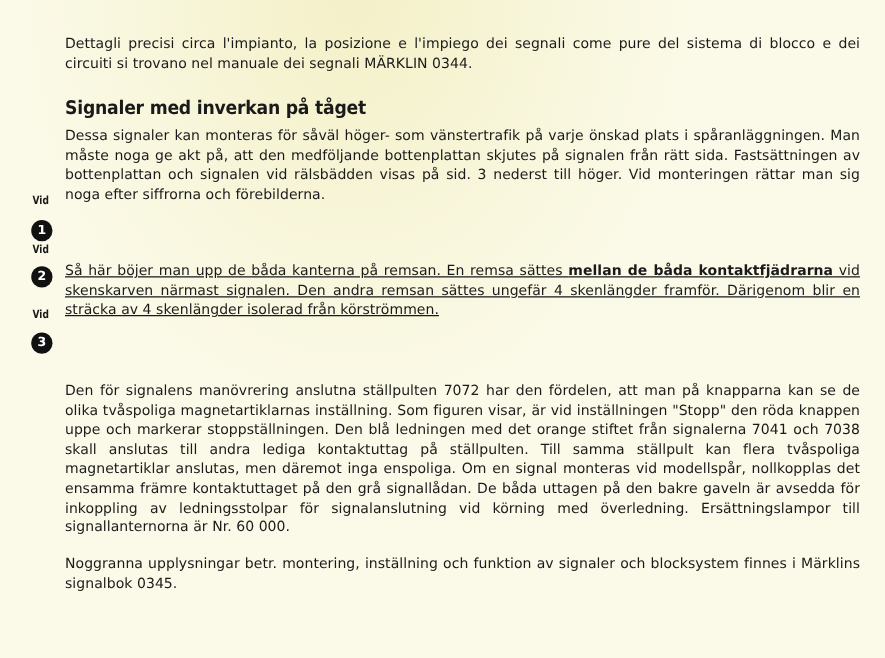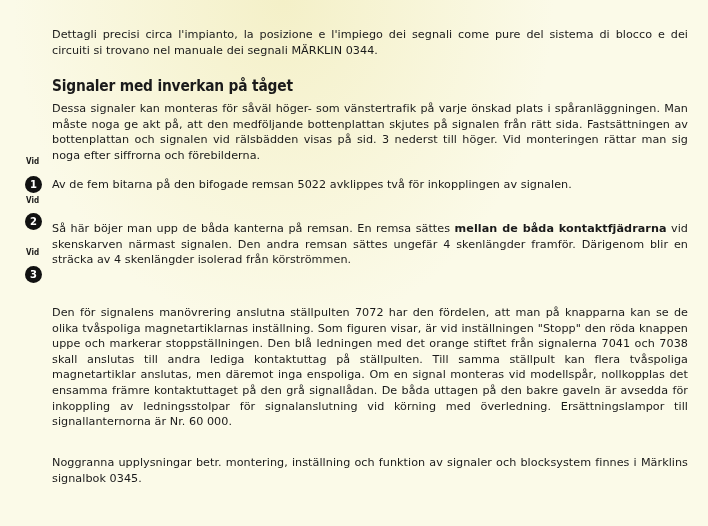--- a/index.html
+++ b/index.html
@@ -46,26 +46,25 @@
 <div class="page">
 
   <p class="p" style="top:27px;">Dettagli precisi circa l'impianto, la posizione e l'impiego dei segnali come pure del sistema di blocco e dei circuiti si trovano nel manuale dei segnali MÄRKLIN 0344.</p>
 
   <h2 class="heading">Signaler med inverkan på tåget</h2>
 
   <p class="p" style="top:101px;">Dessa signaler kan monteras för såväl höger- som vänstertrafik på varje önskad plats i spåranläggningen. Man måste noga ge akt på, att den medföljande bottenplattan skjutes på signalen från rätt sida. Fastsättningen av bottenplattan och signalen vid rälsbädden visas på sid. 3 nederst till höger. Vid monteringen rättar man sig noga efter siffrorna och förebilderna.</p>
 
   <span class="vid" style="top:156px;">Vid</span>
   <span class="num" style="top:176px;">1</span>
-  <p class="p" style="top:177px;">Av de fem bitarna på den bifogade remsan 5022 avklippes två för inkopplingen av signalen.</p>
 
   <span class="vid" style="top:195px;">Vid</span>
   <span class="num" style="top:213px;">2</span>
-  <p class="p" style="top:221px;"><span>Så här böjer man upp de båda kanterna på remsan. En remsa sättes </span><span class="bold">mellan de båda kontaktfjädrarna</span><span> vid skenskarven närmast signalen. Den andra remsan sättes ungefär 4 skenlängder framför. Därigenom blir en sträcka av 4 skenlängder isolerad från körströmmen.</span></p>
+  <p class="p" style="top:209px;text-decoration:underline;"><span>Så här böjer man upp de båda kanterna på remsan. En remsa sättes </span><span class="bold">mellan de båda kontaktfjädrarna</span><span> vid skenskarven närmast signalen. Den andra remsan sättes ungefär 4 skenlängder framför. Därigenom blir en sträcka av 4 skenlängder isolerad från körströmmen.</span></p>
 
   <span class="vid" style="top:247px;">Vid</span>
   <span class="num" style="top:266px;">3</span>
 
   <p class="p" style="top:305px;">Den för signalens manövrering anslutna ställpulten 7072 har den fördelen, att man på knapparna kan se de olika tvåspoliga magnetartiklarnas inställning. Som figuren visar, är vid inställningen "Stopp" den röda knappen uppe och markerar stoppställningen. Den blå ledningen med det orange stiftet från signalerna 7041 och 7038 skall anslutas till andra lediga kontaktuttag på ställpulten. Till samma ställpult kan flera tvåspoliga magnetartiklar anslutas, men däremot inga enspoliga. Om en signal monteras vid modellspår, nollkopplas det ensamma främre kontaktuttaget på den grå signallådan. De båda uttagen på den bakre gaveln är avsedda för inkoppling av ledningsstolpar för signalanslutning vid körning med överledning. Ersättningslampor till signallanternorna är Nr. 60 000.</p>
 
-  <p class="p" style="top:455px;">Noggranna upplysningar betr. montering, inställning och funktion av signaler och blocksystem finnes i Märklins signalbok 0345.</p>
+  <p class="p" style="top:443px;">Noggranna upplysningar betr. montering, inställning och funktion av signaler och blocksystem finnes i Märklins signalbok 0345.</p>
 
 </div>
 
 </body></html>

